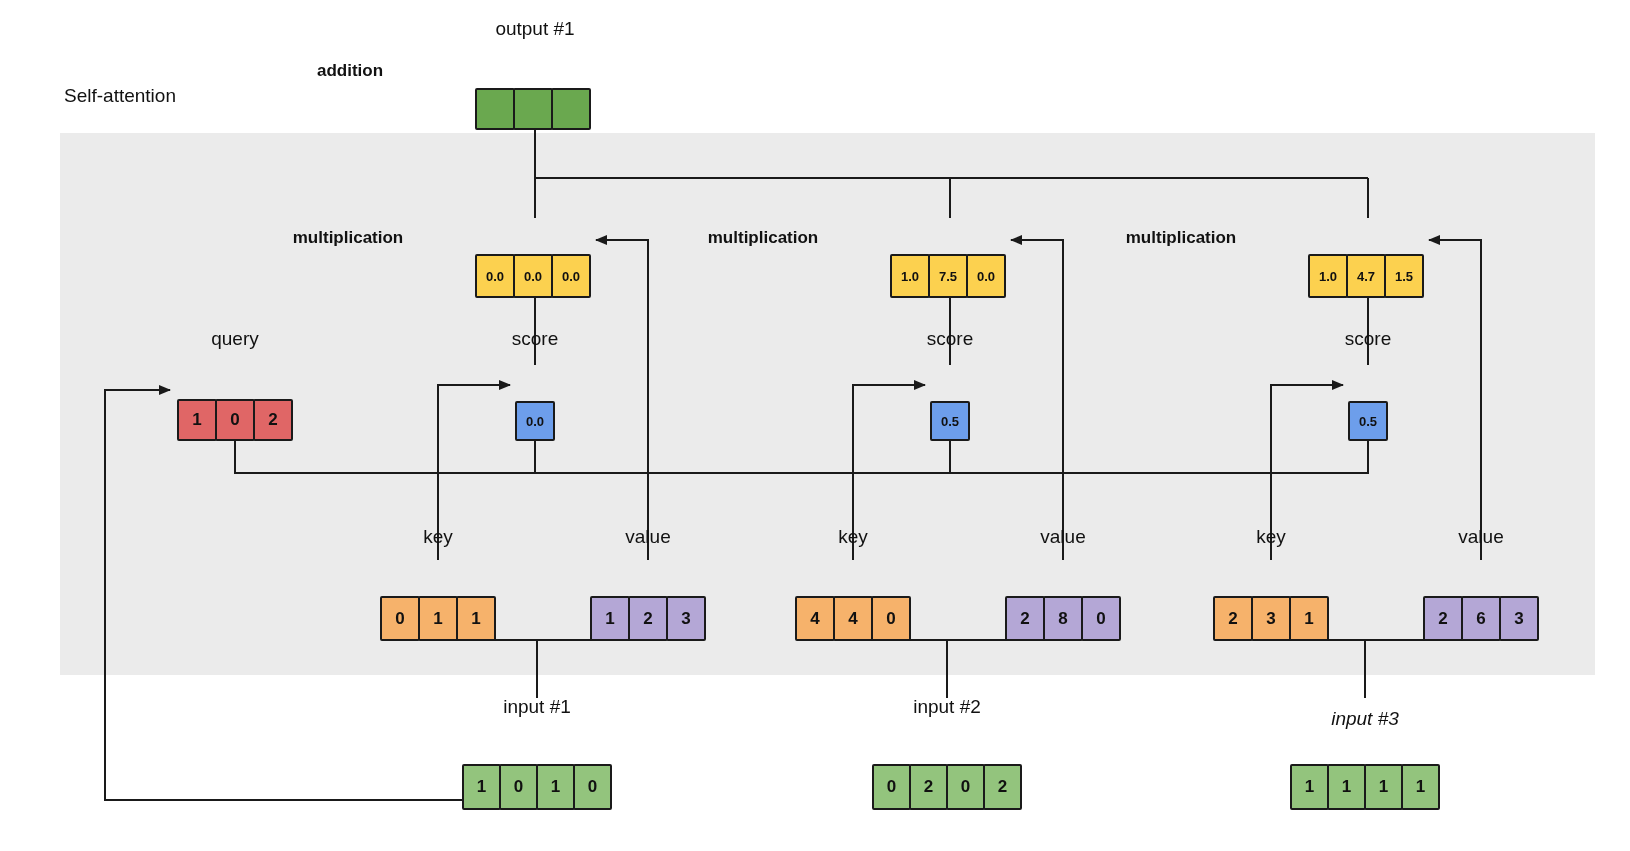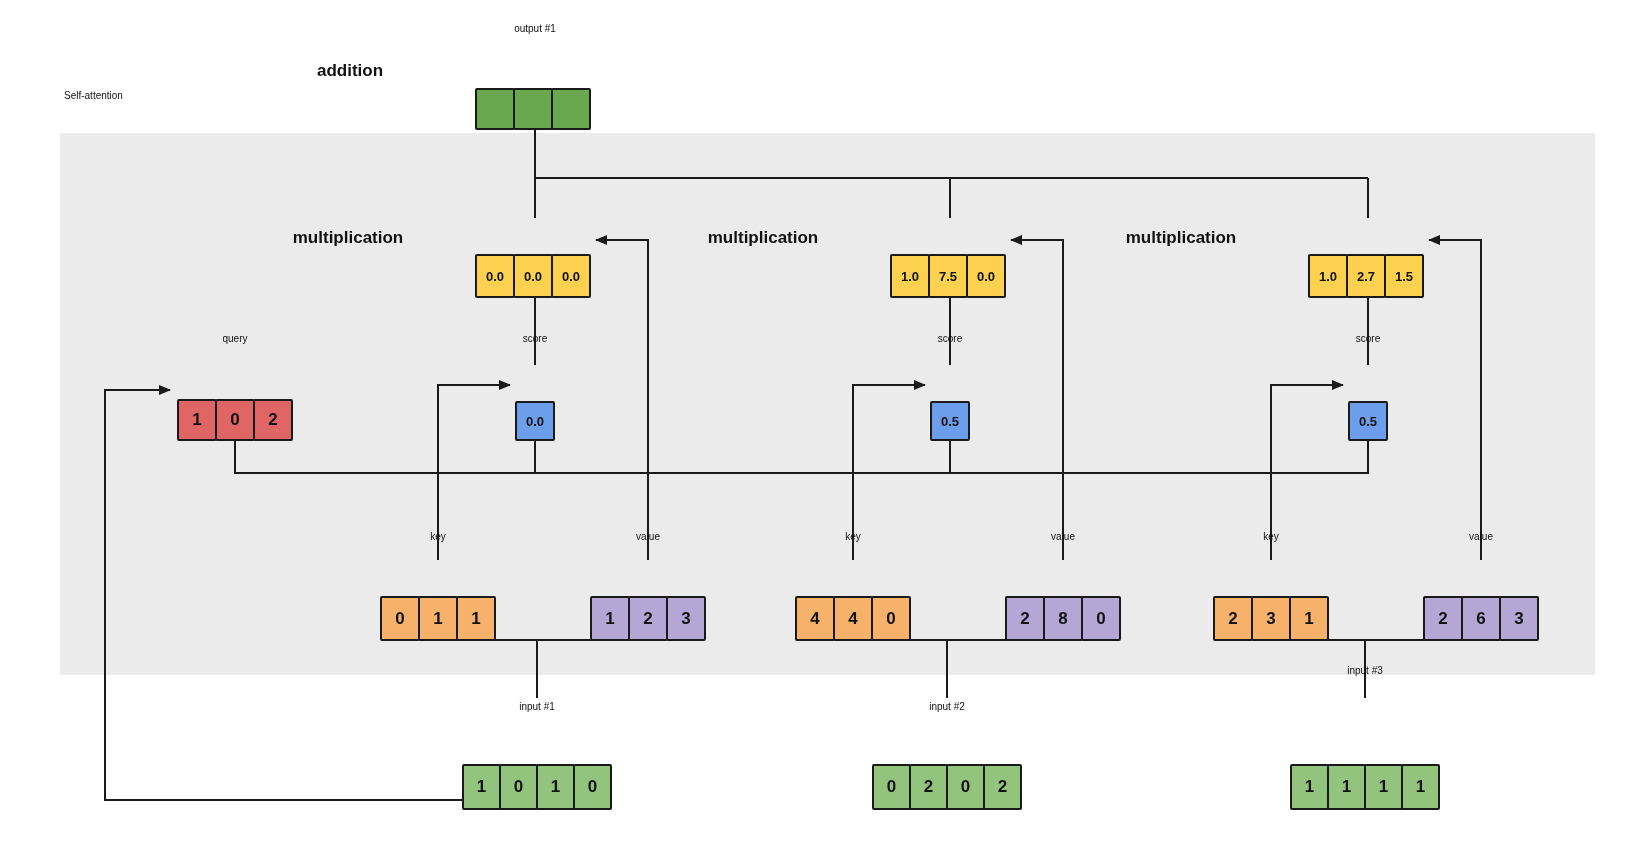--- a/index.html
+++ b/index.html
@@ -17,21 +17,21 @@
   .cell + .cell{margin-left:-2px;}
 
   .add-box  .cell{width:40px;height:42px;background:var(--green_dark,#6aa84f);}
   .query-box .cell{width:40px;height:42px;background:var(--red,#e06666);font-size:17px;}
   .mult-box .cell{width:40px;height:44px;background:var(--yellow,#fcd14f);font-size:13px;}
   .score-box .cell{width:40px;height:40px;background:var(--blue,#6d9eeb);font-size:13px;}
   .key-box  .cell{width:40px;height:45px;background:var(--orange,#f6b26b);font-size:17px;}
   .value-box .cell{width:40px;height:45px;background:var(--purple,#b4a7d6);font-size:17px;}
   .input-box .cell{width:39px;height:46px;background:var(--green_light,#93c47d);font-size:17px;}
 
-  .lbl{position:absolute;z-index:2;font-size:10px;color:#111;text-align:center;line-height:18px;}
+  .lbl{position:absolute;z-index:2;font-size:19px;color:#111;text-align:center;line-height:18px;}
   .lbl.bold{font-weight:bold;font-size:17px;text-align:center;}
   .lbl.left{text-align:left;}
 </style>
 </head>
 <body>
 
 <div id="stage">
 
   <div class="band"></div>
 
@@ -165,40 +165,40 @@
   <div class="vec input-box" style="left:872px;top:728px;">
     <div class="cell">0</div>
     <div class="cell">2</div>
     <div class="cell">0</div>
     <div class="cell">2</div>
   </div>
 
   <div class="lbl bold" style="left:1066px;top:229px;width:230px;">multiplication</div>
   <div class="vec mult-box" style="left:1308px;top:218px;">
     <div class="cell">1.0</div>
-    <div class="cell">2.7</div>
+    <div class="cell">4.7</div>
     <div class="cell">1.5</div>
   </div>
   <div class="lbl" style="left:1308px;top:330px;width:120px;">score</div>
   <div class="vec score-box" style="left:1348px;top:365px;">
     <div class="cell">0.5</div>
   </div>
   <div class="lbl" style="left:1211px;top:528px;width:120px;">key</div>
   <div class="vec key-box" style="left:1213px;top:560px;">
     <div class="cell">2</div>
     <div class="cell">3</div>
     <div class="cell">1</div>
   </div>
   <div class="lbl" style="left:1421px;top:528px;width:120px;">value</div>
   <div class="vec value-box" style="left:1423px;top:560px;">
     <div class="cell">2</div>
     <div class="cell">6</div>
     <div class="cell">3</div>
   </div>
-  <div class="lbl" style="left:1285px;top:662px;width:160px;">input #3</div>
+  <div class="lbl" style="left:1285px;top:710px;width:160px;font-style:italic;">input #3</div>
   <div class="vec input-box" style="left:1290px;top:728px;">
     <div class="cell">1</div>
     <div class="cell">1</div>
     <div class="cell">1</div>
     <div class="cell">1</div>
   </div>
 
 </div>
 
 </body></html>

